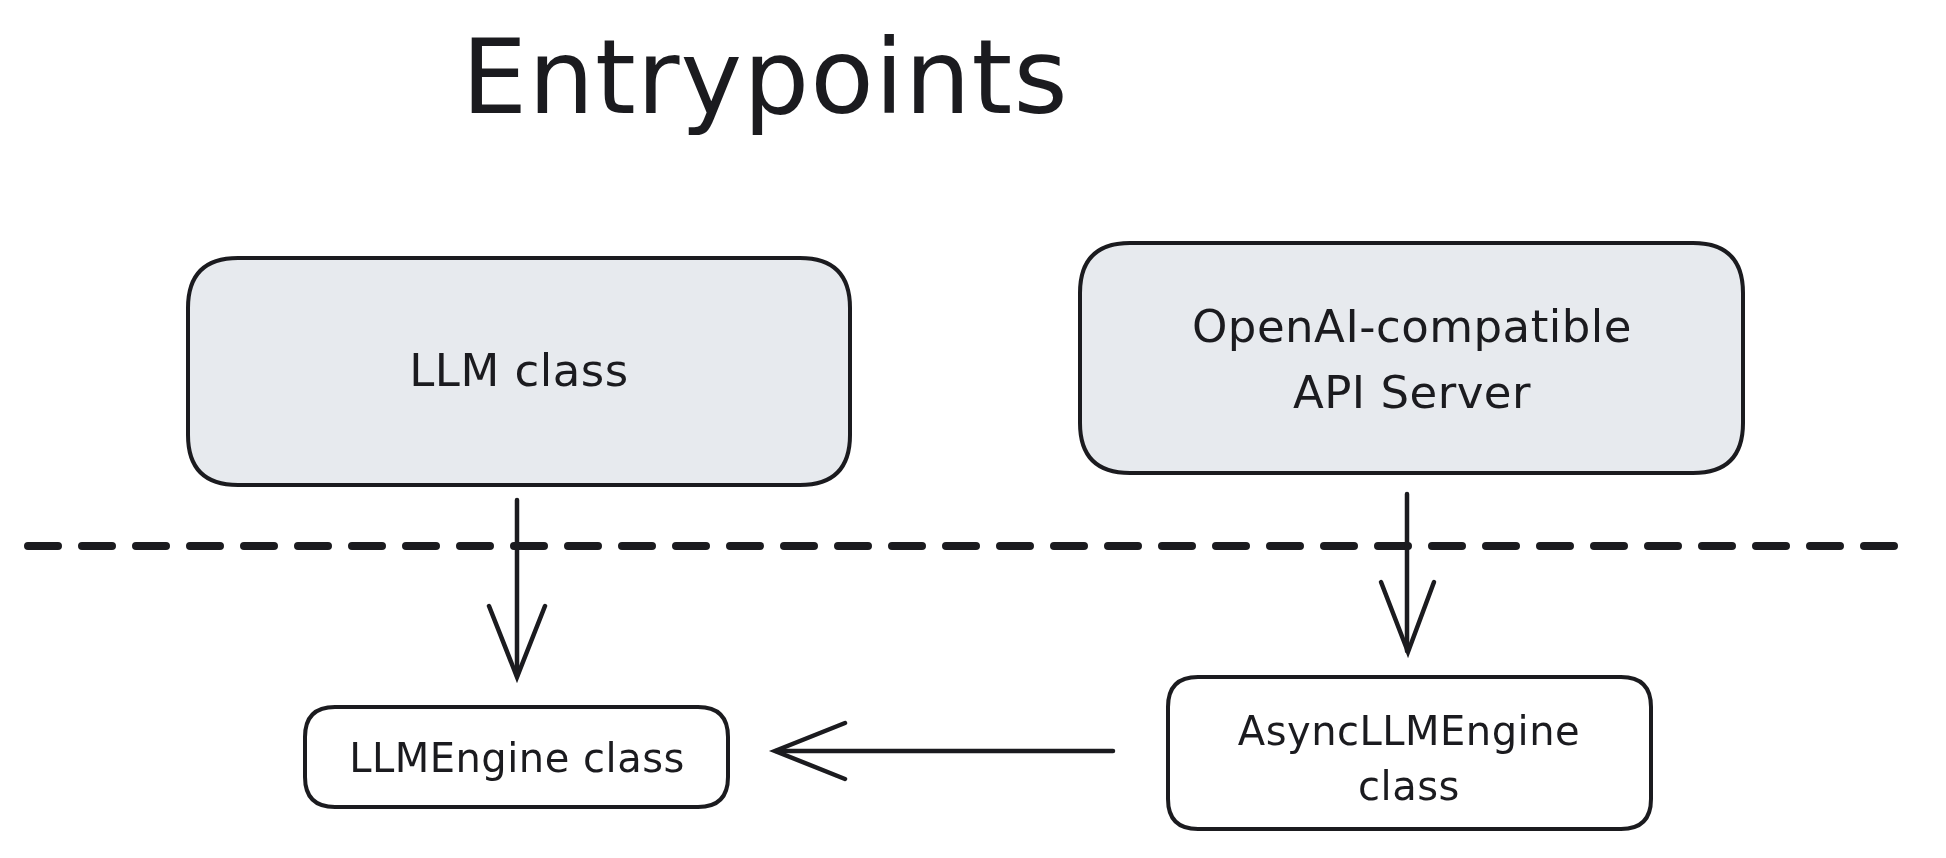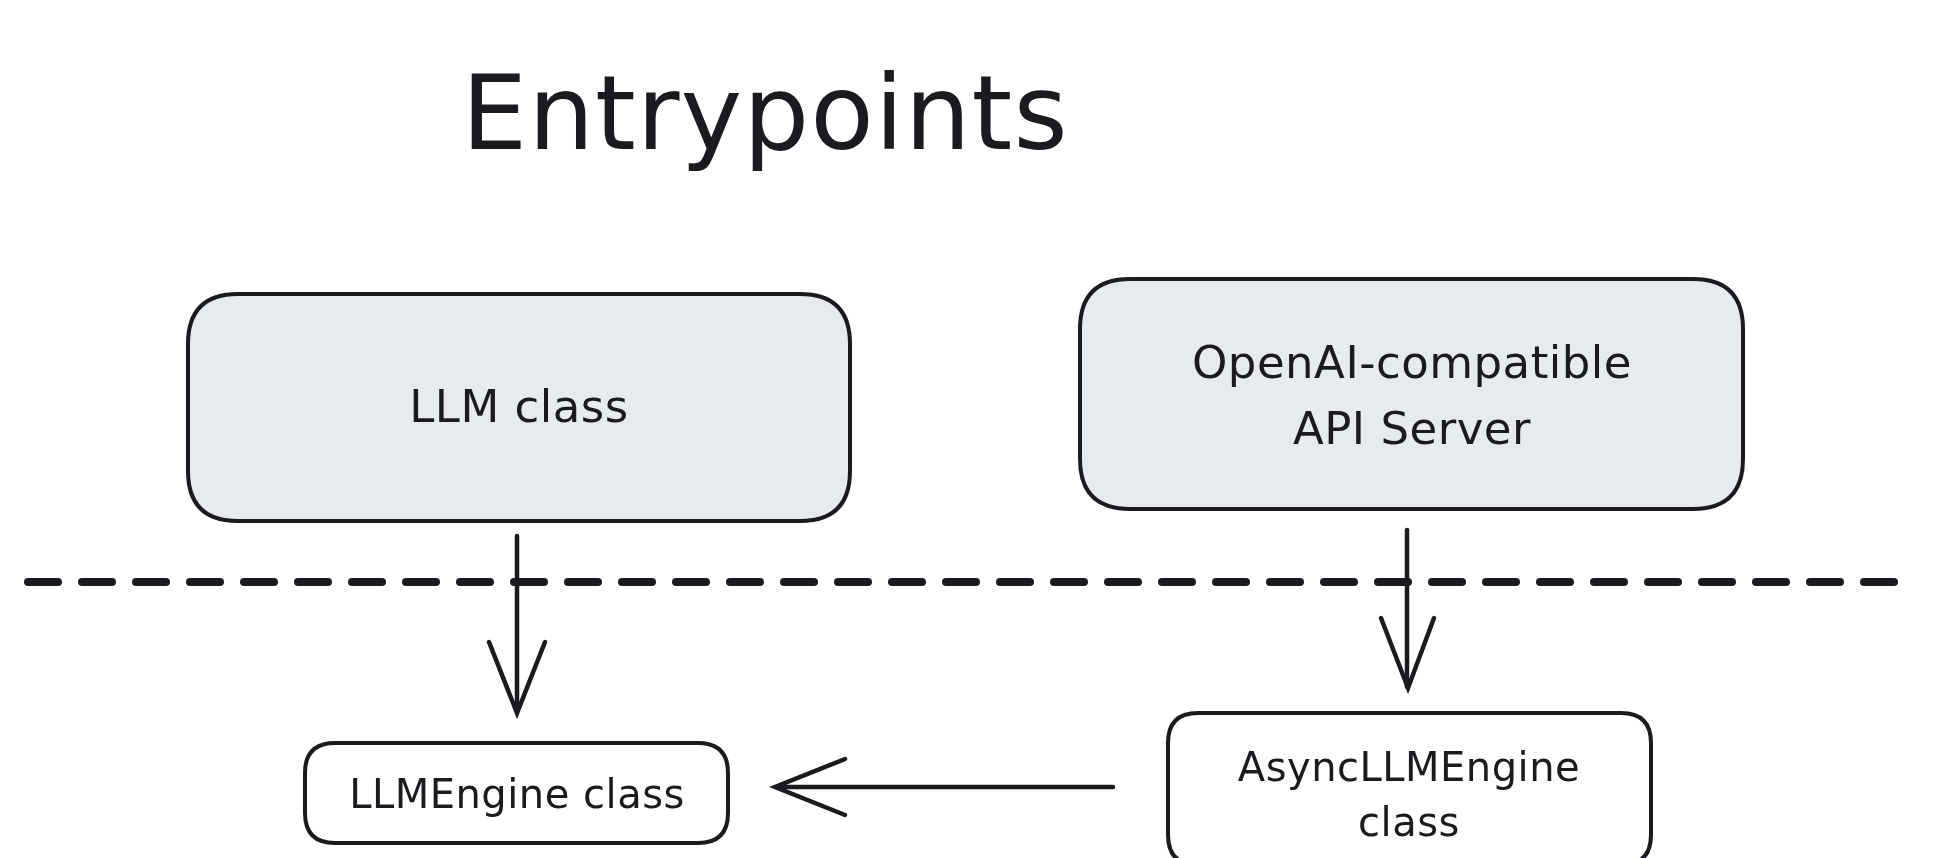--- a/index.html
+++ b/index.html
@@ -12,21 +12,20 @@
     width: 1946px;
     height: 858px;
     overflow: hidden;
     font-family: "DejaVu Sans", sans-serif;
   }
   #diagram-root {
     position: relative;
     width: 1946px;
     height: 734px;
     background: #ffffff;
-    margin-top: 36px;
   }
   svg.canvas {
     display: block;
     width: 1946px;
     height: 858px;
   }
   
   .hand {
     font-family: "DejaVu Sans", sans-serif;
     fill: #1b1b1f;

